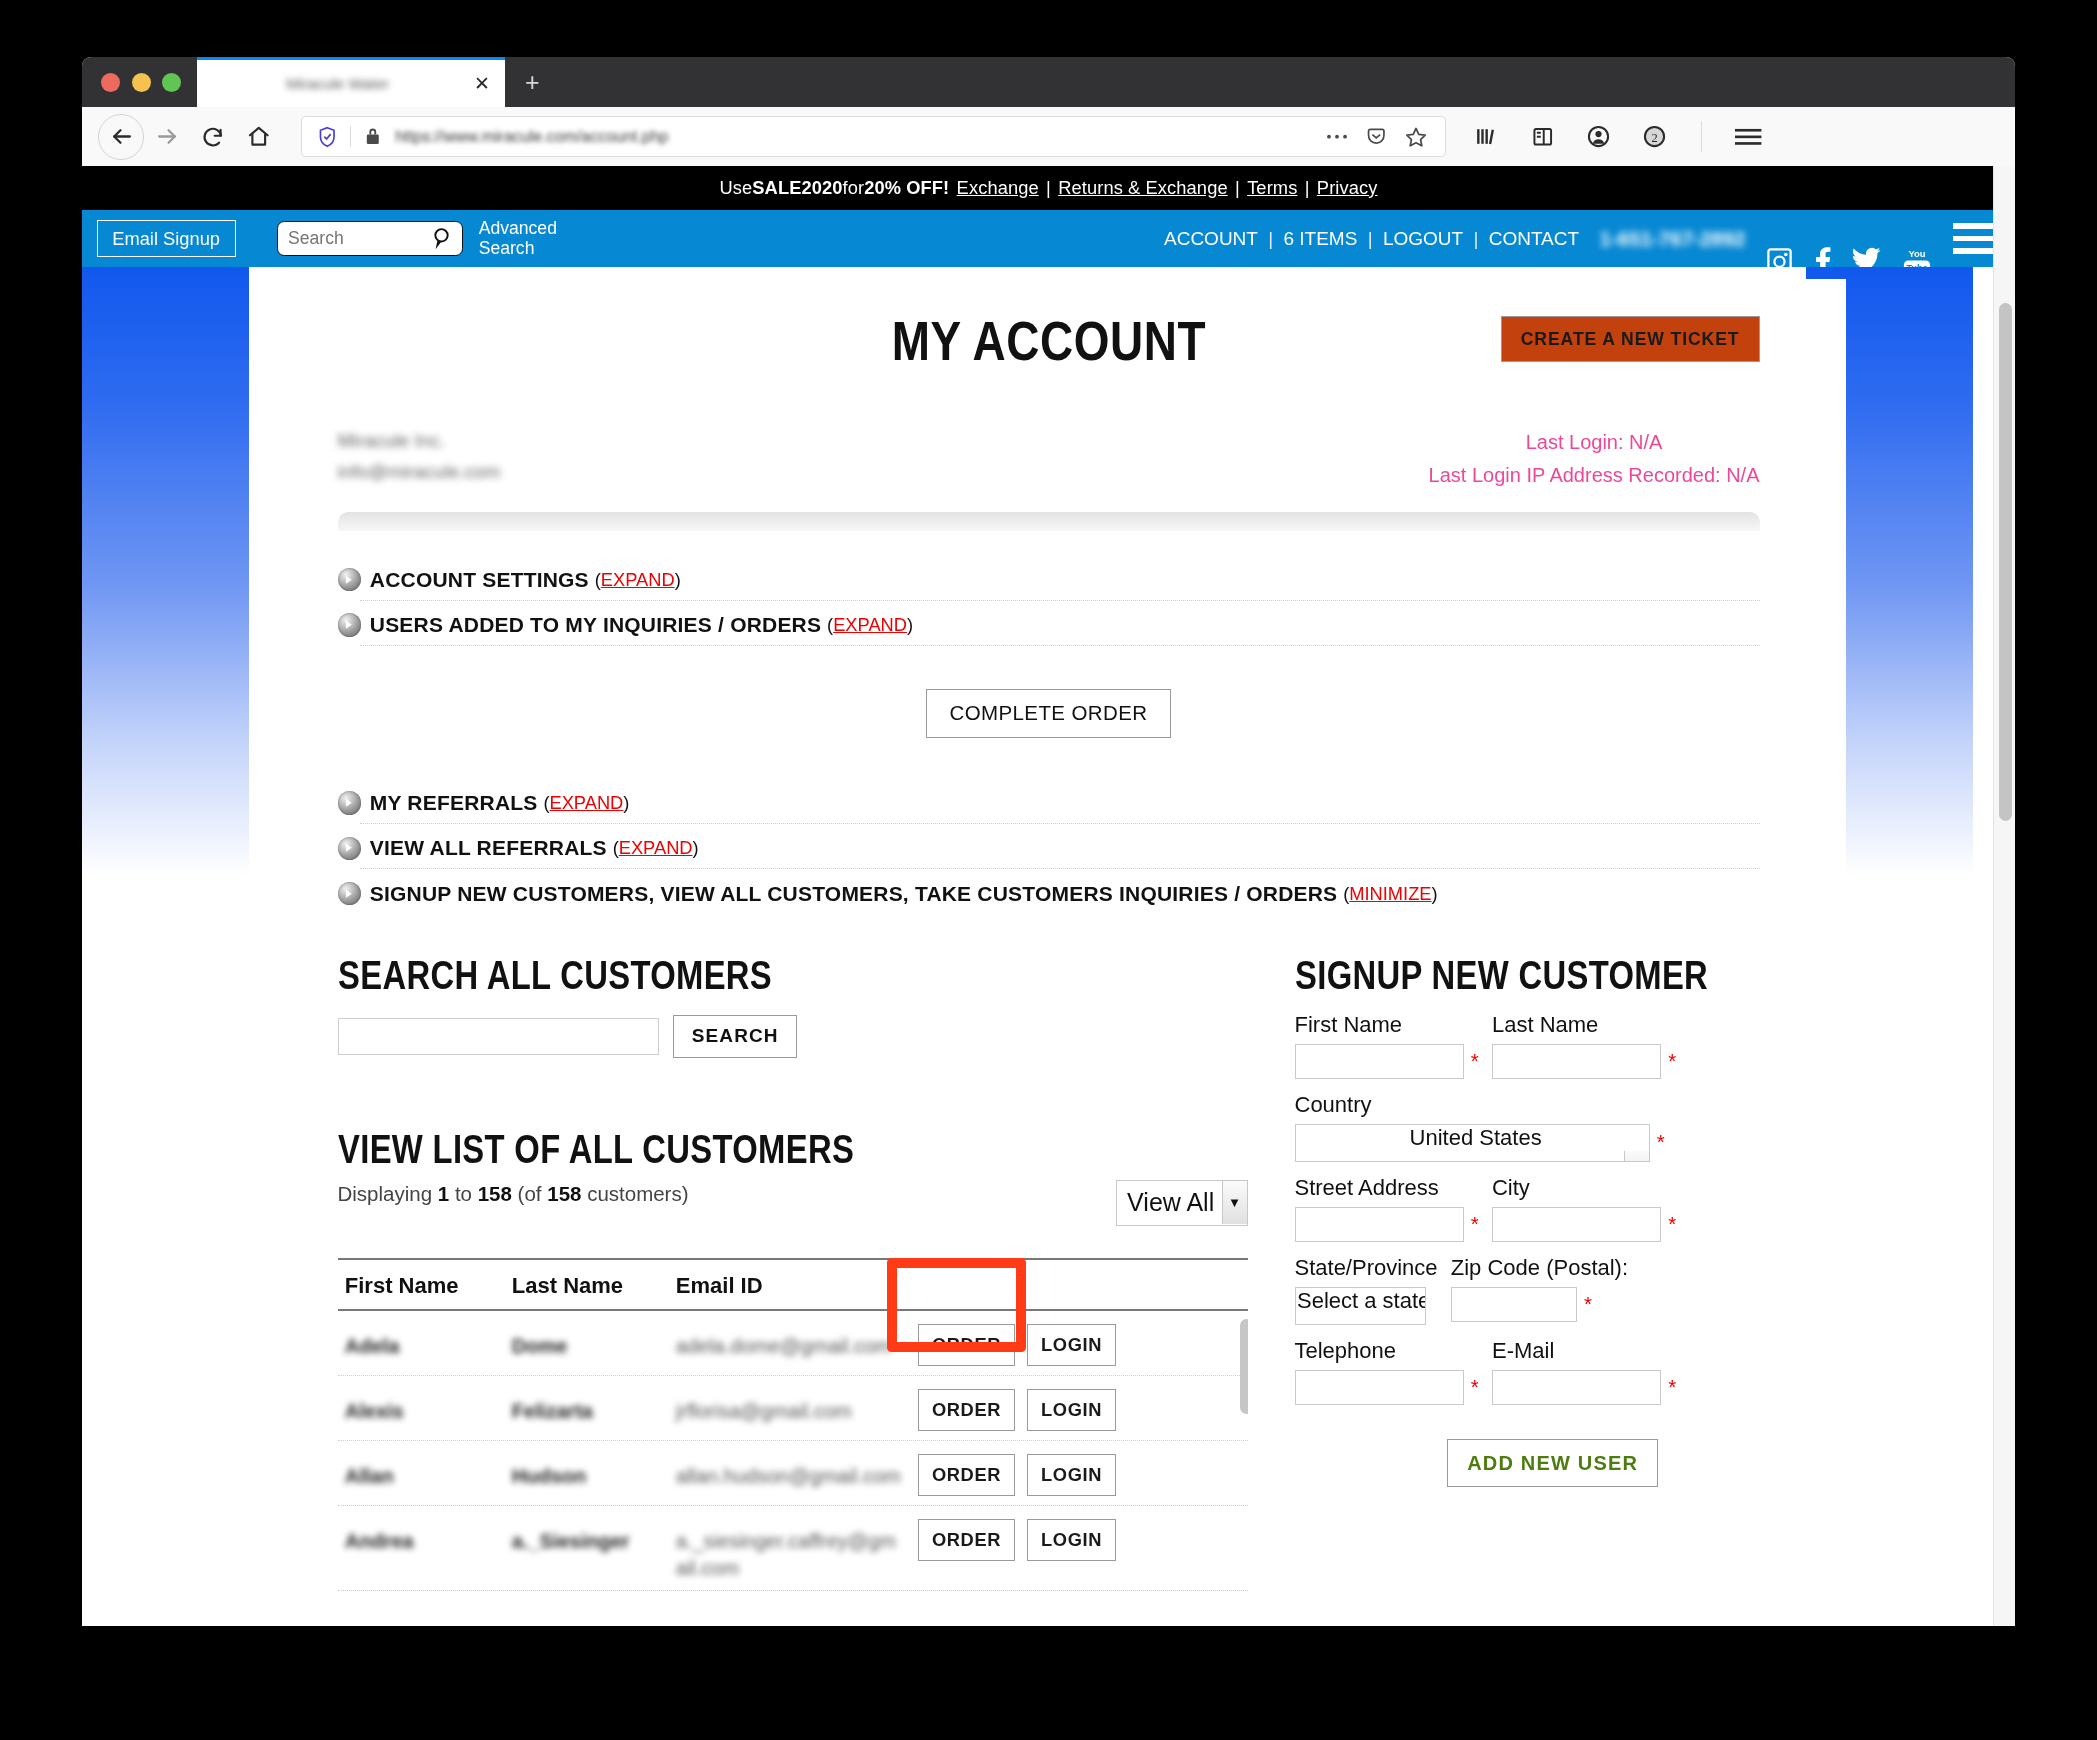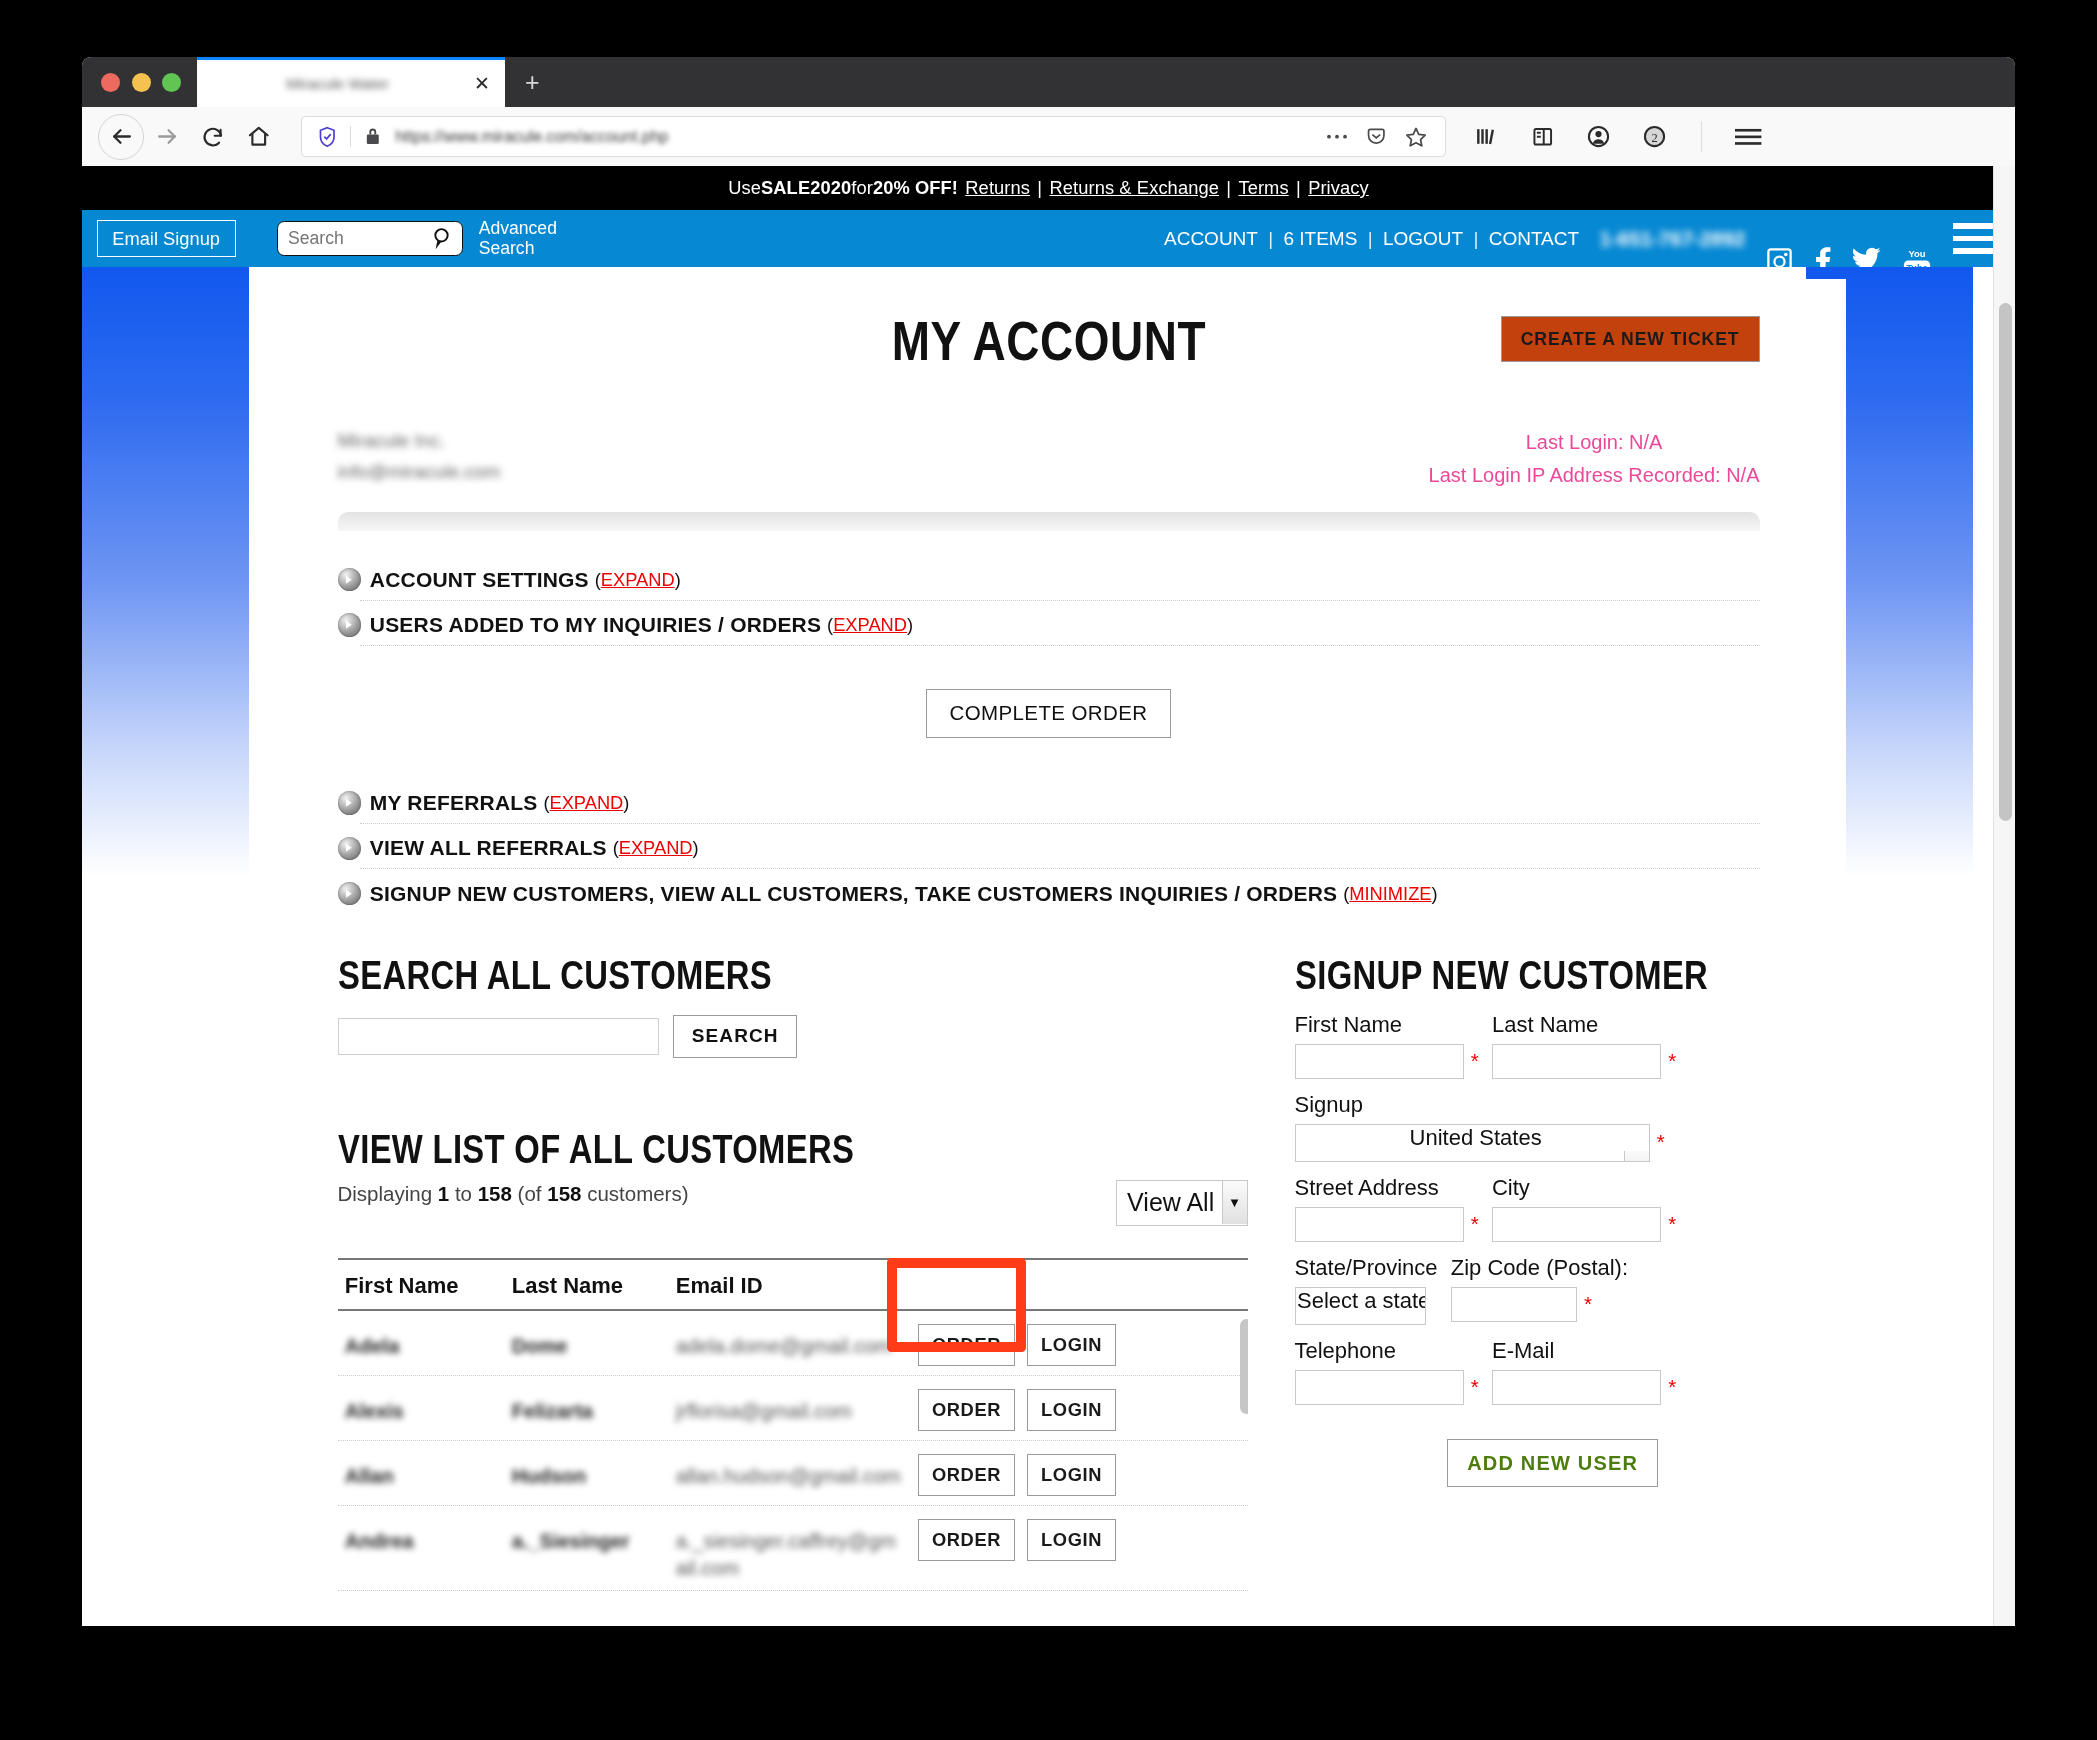--- a/index.html
+++ b/index.html
@@ -626,21 +626,21 @@
   </div>
 
   <div id="page-viewport">
 
     <div id="promo-bar">
       <span>Use </span>
       <span class="b">SALE2020</span>
       <span> for </span>
       <span class="b">20% OFF!</span>
       <span style="width:7.3px"></span>
-      <a href="#">Returns</a>
+      <a href="#">Exchange</a>
       <span class="sep">|</span>
       <a href="#">Returns &amp; Exchange</a>
       <span class="sep">|</span>
       <a href="#">Terms</a>
       <span class="sep">|</span>
       <a href="#">Privacy</a>
     </div>
 
     <div id="blue-nav">
       <button id="email-signup-btn">Email Signup</button>
@@ -888,21 +888,21 @@
               <span class="form-label">Last Name</span>
               <span class="input-line">
                 <input class="txt-input" style="width: 169px;" type="text">
                 <span class="req">*</span>
               </span>
             </div>
           </div>
 
           <div class="form-row">
             <div class="form-field">
-              <span class="form-label">Signup</span>
+              <span class="form-label">Country</span>
               <span class="input-line">
                 <span class="sel-box" style="width:355px">
                   <span>United States</span>
                   <span class="sel-arrow">▼</span>
                 </span>
                 <span class="req">*</span>
               </span>
             </div>
           </div>
 

